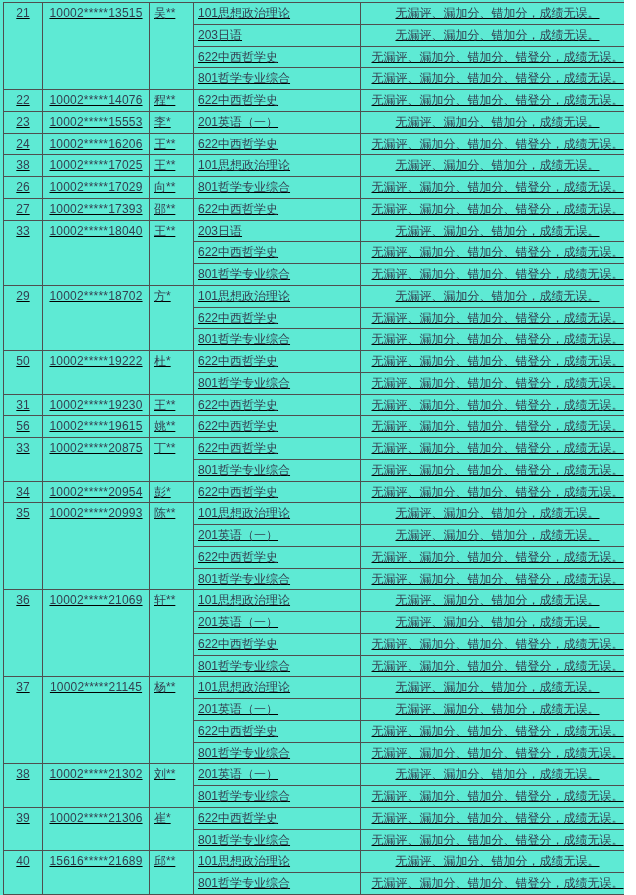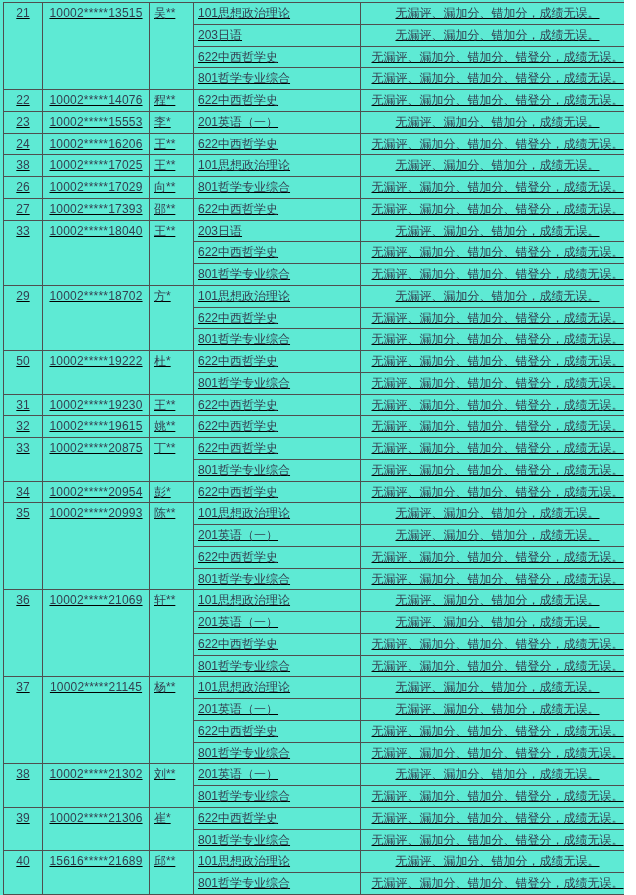--- a/index.html
+++ b/index.html
@@ -155,21 +155,21 @@
           <td class="col-result">无漏评、漏加分、错加分、错登分，成绩无误。</td>
         </tr>
         <tr>
           <td class="col-no" rowspan="1">31</td>
           <td class="col-id" rowspan="1">10002*****19230</td>
           <td class="col-name" rowspan="1">王**</td>
           <td class="col-subject">622中西哲学史</td>
           <td class="col-result">无漏评、漏加分、错加分、错登分，成绩无误。</td>
         </tr>
         <tr>
-          <td class="col-no" rowspan="1">32</td>
+          <td class="col-no" rowspan="1">56</td>
           <td class="col-id" rowspan="1">10002*****19615</td>
           <td class="col-name" rowspan="1">姚**</td>
           <td class="col-subject">622中西哲学史</td>
           <td class="col-result">无漏评、漏加分、错加分、错登分，成绩无误。</td>
         </tr>
         <tr>
           <td class="col-no" rowspan="2">33</td>
           <td class="col-id" rowspan="2">10002*****20875</td>
           <td class="col-name" rowspan="2">丁**</td>
           <td class="col-subject">622中西哲学史</td>

